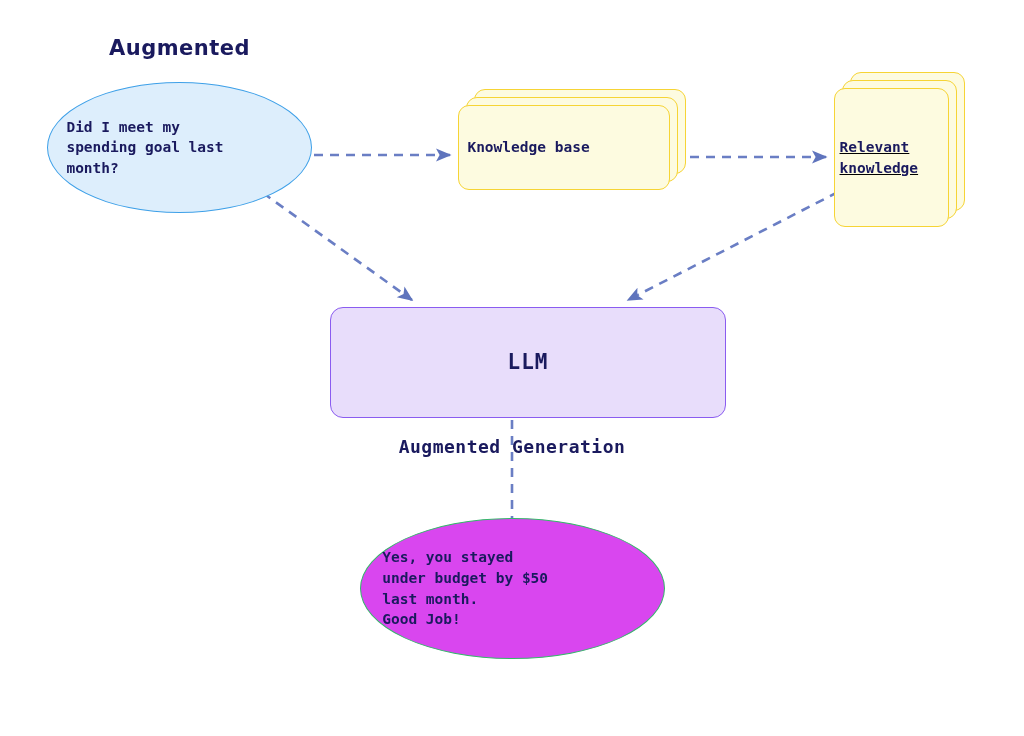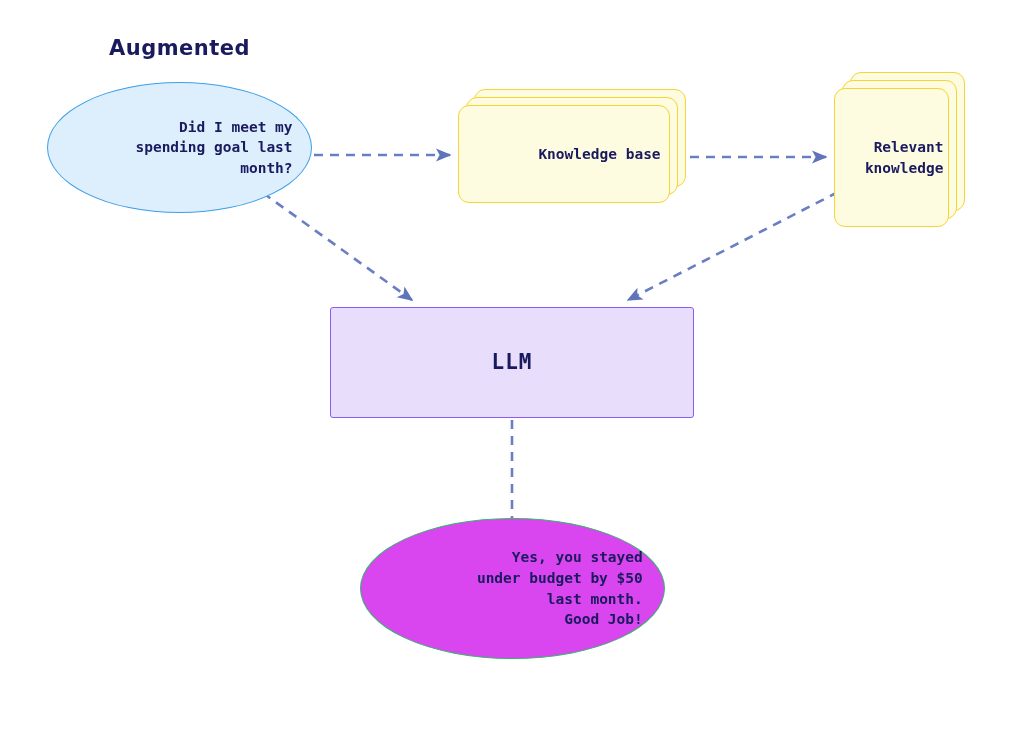--- a/index.html
+++ b/index.html
@@ -23,21 +23,21 @@
     left: 0;
     top: 0;
     width: 1024px;
     height: 736px;
     pointer-events: none;
   }
   .node-label {
     position: absolute;
     color: #1a1a5e;
     font-family: "DejaVu Sans Mono", "Liberation Mono", monospace;
-    text-align: right;
+    text-align: left;
     white-space: pre-line;
     line-height: 1.42;
   }
 
   
   .caption {
     position: absolute;
     color: #1a1a5e;
     font-family: "DejaVu Sans", "Liberation Sans", sans-serif;
     font-weight: 700;
@@ -91,39 +91,39 @@
     justify-content: center;
   }
   .card .node-label {
     position: static;
     font-size: 14.5px;
     font-weight: 700;
     width: 92%;
   }
 
   #kb-stack  { left: 458px; top: 89px;  width: 228px; height: 116px; }
-  #kb-stack  .card { width: 212px; height: 98px; }
+  #kb-stack  .card { width: 212px; height: 85px; }
   #kb-stack  .c3 { left: 16px; top: 0px; }
   #kb-stack  .c2 { left: 8px;  top: 8px; }
   #kb-stack  .c1 { left: 0px;  top: 16px; }
 
   #rk-stack  { left: 834px; top: 72px; width: 131px; height: 155px; }
-  #rk-stack  .card { width: 115px; height: 139px; }
+  #rk-stack  .card { width: 115px; height: 139px; text-decoration: underline; }
   #rk-stack  .c3 { left: 16px; top: 0px; }
   #rk-stack  .c2 { left: 8px;  top: 8px; }
   #rk-stack  .c1 { left: 0px;  top: 16px; }
 
   
   #llm-box {
     position: absolute;
     left: 330px; top: 307px;
-    width: 364px; height: 111px;
+    width: 396px; height: 111px;
     background: #e8ddfb;
     border: 1.8px solid #8a5cf0;
-    border-radius: 3px;
+    border-radius: 13px;
     box-sizing: border-box;
     display: flex;
     align-items: center;
     justify-content: center;
   }
   #llm-box .node-label {
     position: static;
     font-size: 21px;
     font-weight: 700;
     letter-spacing: 1px;
@@ -187,20 +187,21 @@
     <div class="card c1 front">
       <div class="node-label">Relevant
 knowledge</div>
     </div>
   </div>
 
   <div id="llm-box">
     <div class="node-label">LLM</div>
   </div>
 
+  <div id="edge-label-aug">Augmented Generation</div>
 
   <div class="ellipse" id="answer-ellipse">
     <div class="node-label">Yes, you stayed
 under budget by $50
 last month.
 Good Job!</div>
   </div>
 
 
 </div>

